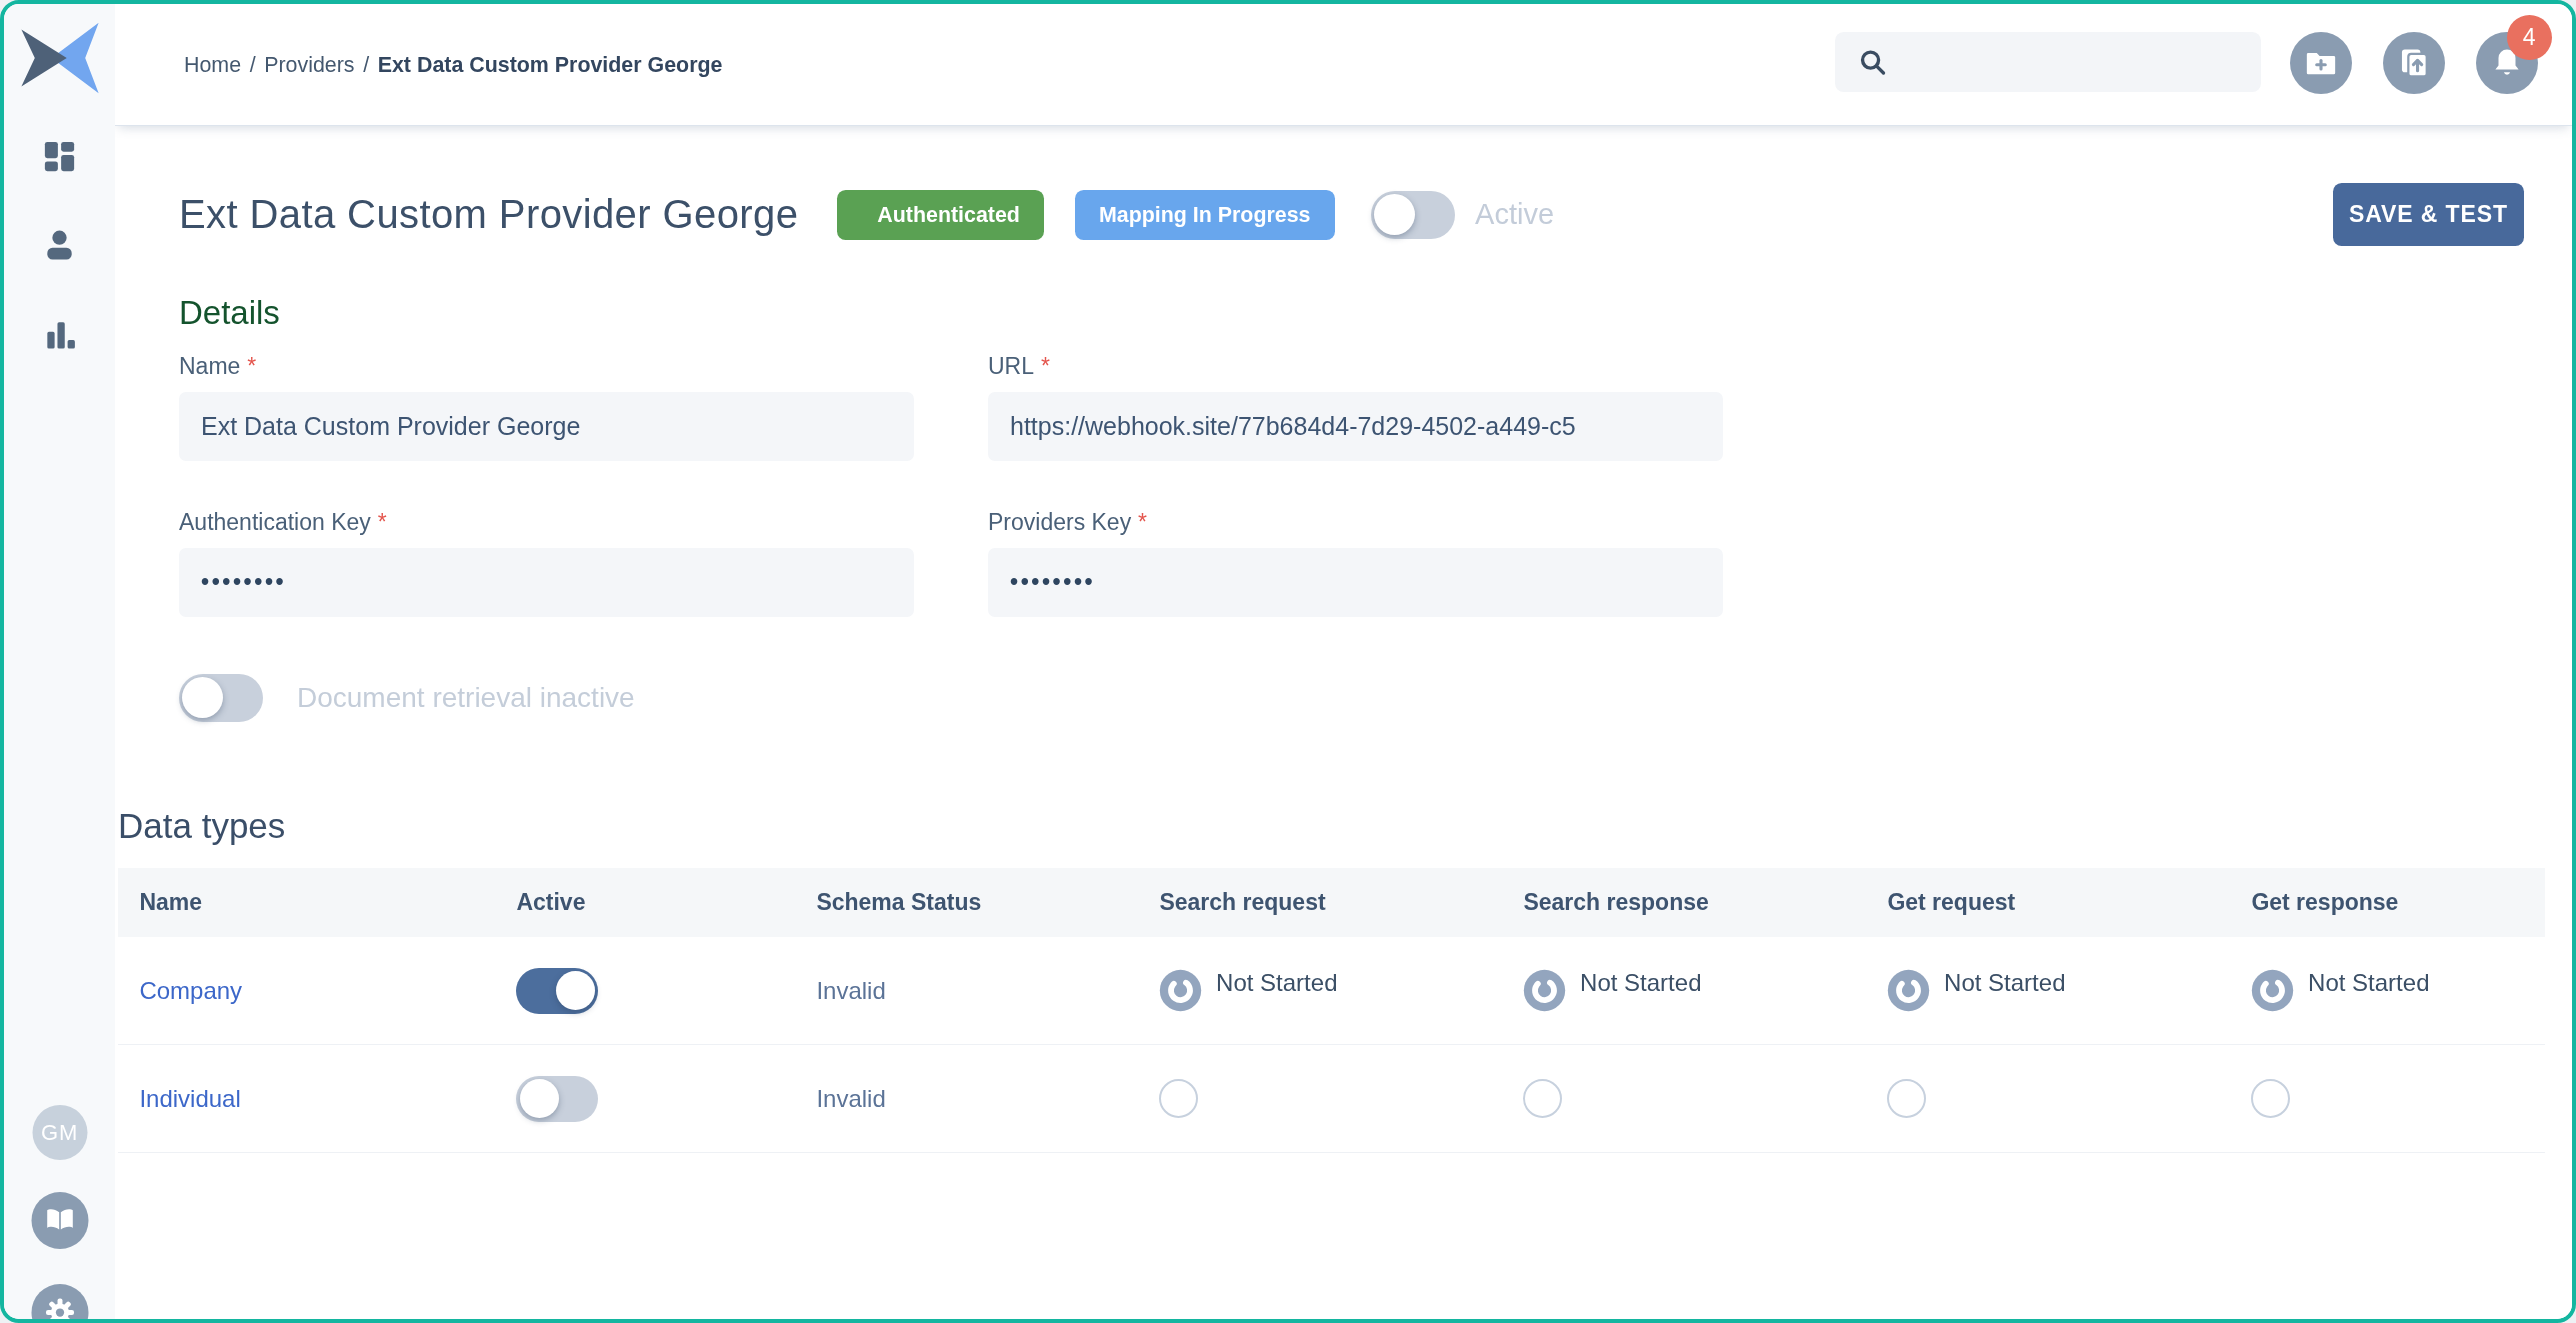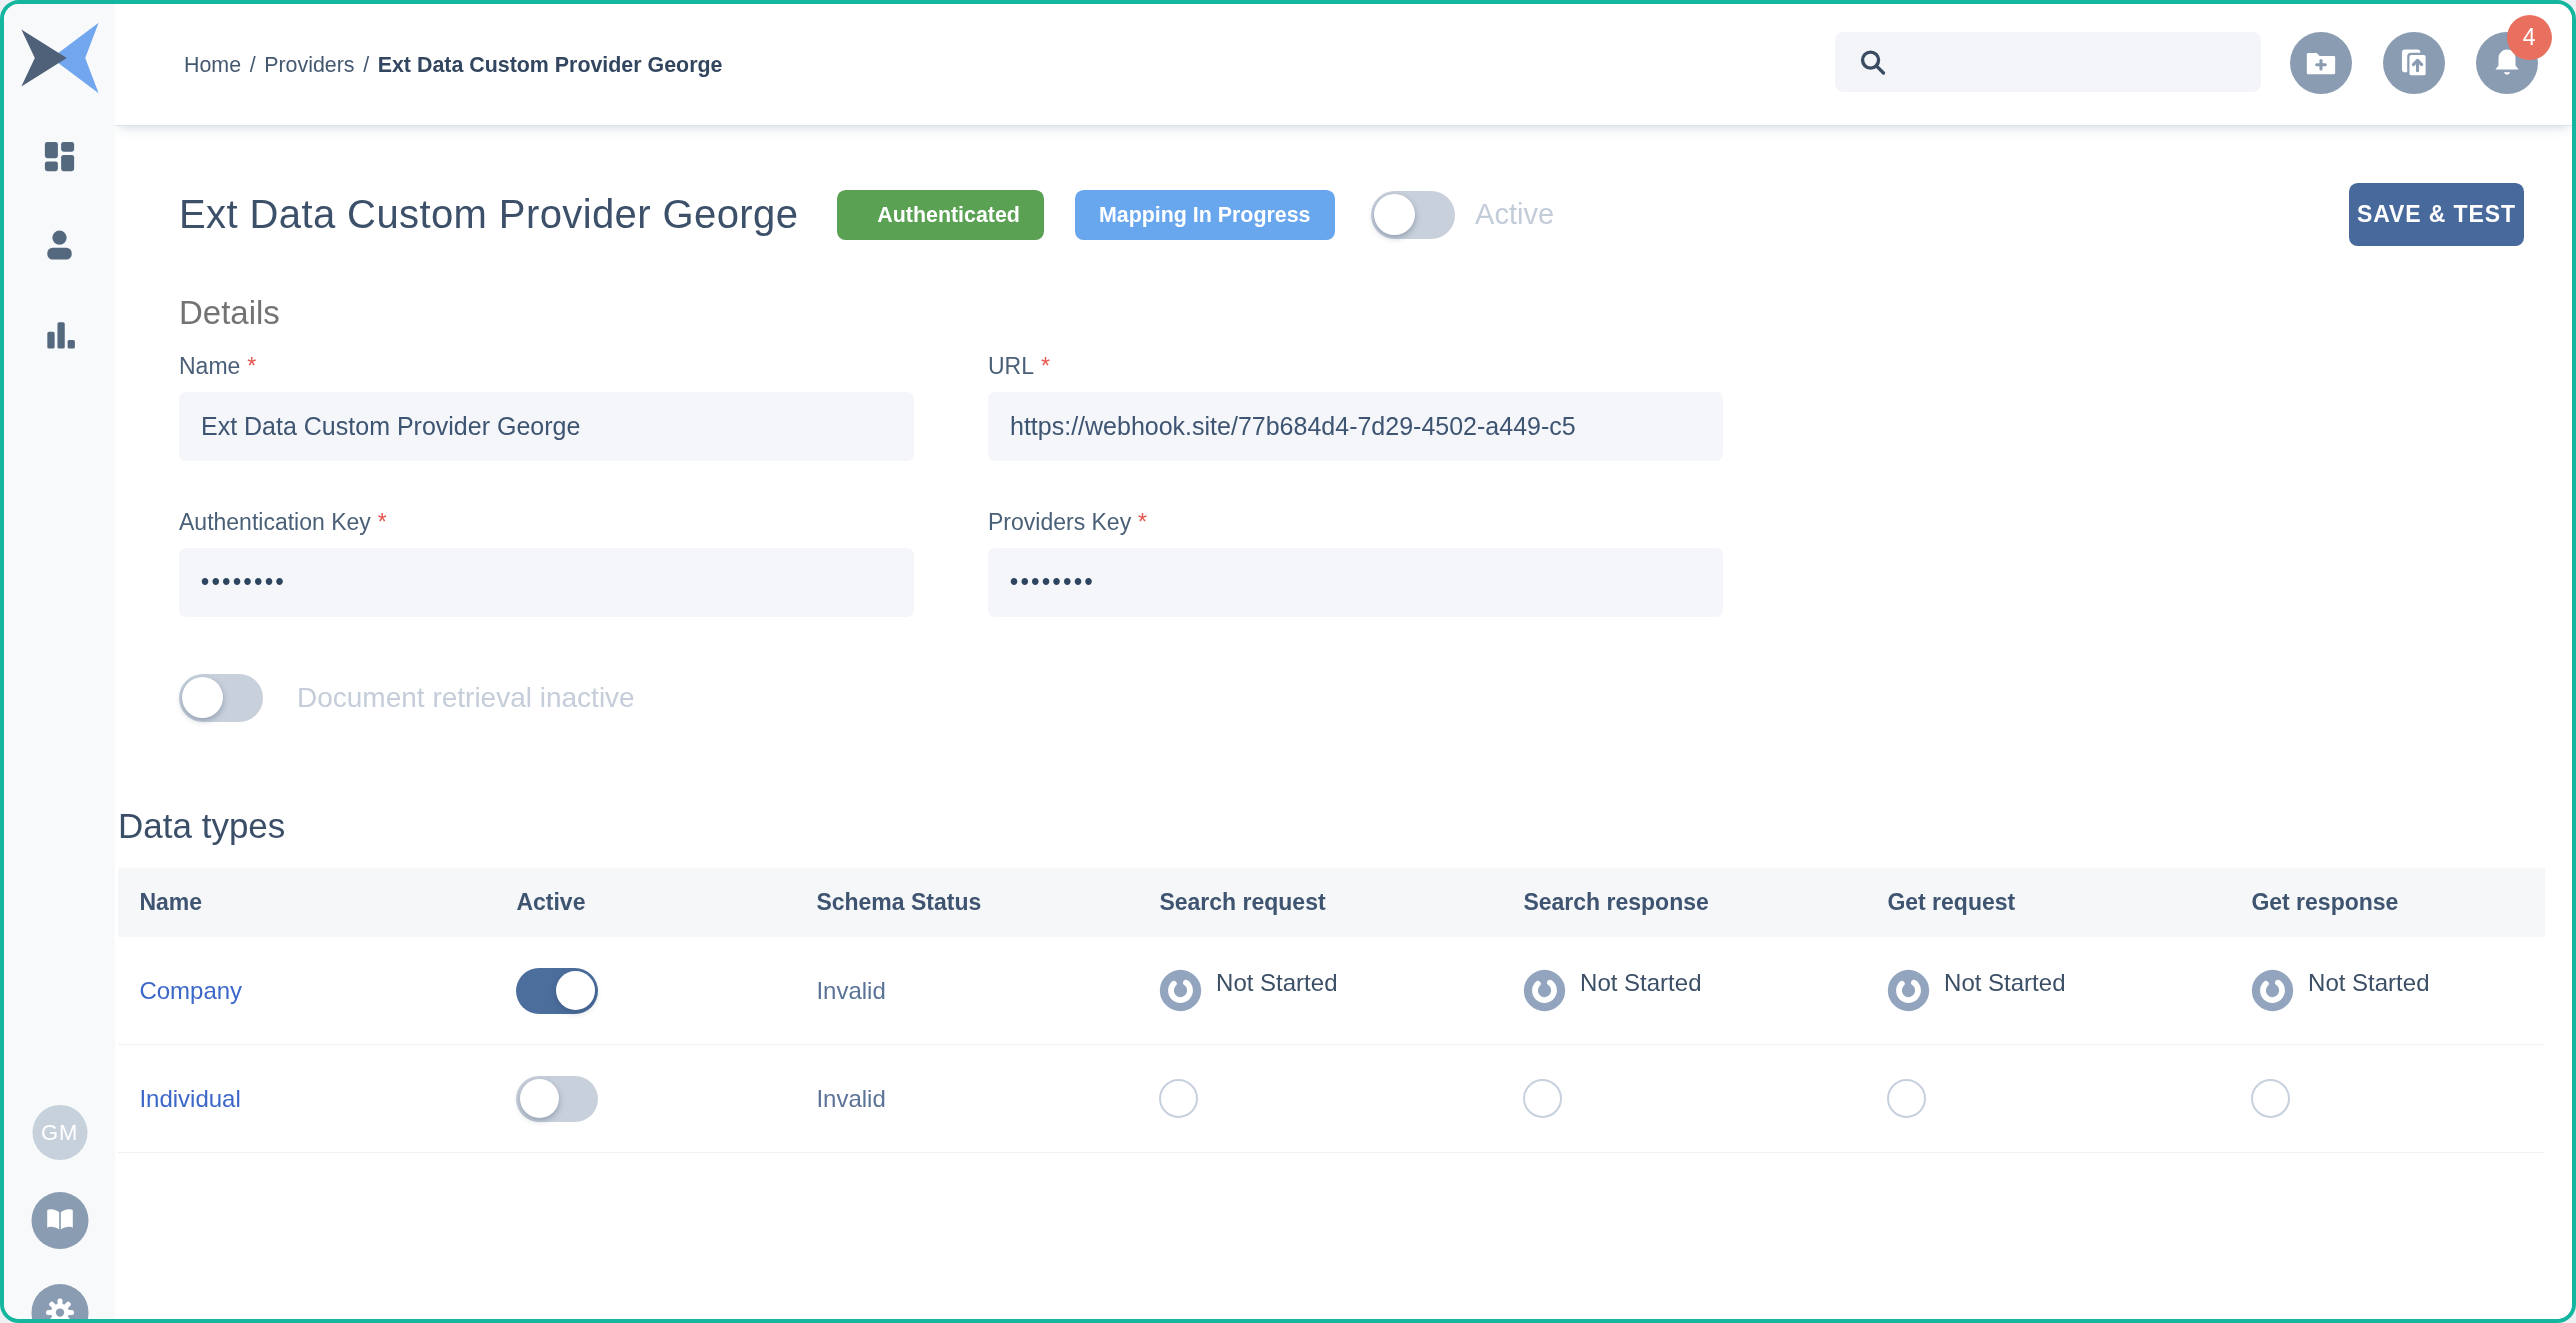--- a/index.html
+++ b/index.html
@@ -89,28 +89,28 @@
   .toggle { position:relative; width:84px; height:48px; border-radius:24px; background:#c8d0dc; cursor:pointer; flex:none; }
   .toggle .knob {
     position:absolute; top:3.4px; left:3.4px; width:41px; height:41px; border-radius:50%;
     background:#ffffff; box-shadow:0 2.6px 6.9px rgba(40,60,90,.35);
   }
   .toggle.on { background:#4c6e9d; }
   .toggle.on .knob { left:auto; right:3.4px; }
 
   .active-label { margin-left:20.6px; font-size:29px; color:#c3ccd9; }
   .save-btn {
-    margin-left:auto; width:175px; height:63px; border:none; border-radius:8.6px;
+    margin-left:auto; width:191px; height:63px; border:none; border-radius:8.6px;
     background:#48699b; color:#ffffff; font-size:23px; font-weight:600; letter-spacing:0.9px;
     cursor:pointer; font-family:"Liberation Sans","DejaVu Sans",sans-serif;
   }
 
   
   .details { position:absolute; left:64px; top:168px; width:1657px; }
-  .section-h { font-size:33px; font-weight:500; color:#737373; }
+  .section-h { font-size:33px; font-weight:500; color:#14532d; }
   .fields-grid { display:grid; grid-template-columns:735px 735px; column-gap:74px; row-gap:48px; margin-top:20.6px; }
   .field-label { display:flex; align-items:center; font-size:23px; color:#4a6078; margin-bottom:12px; }
   .req { color:#e4564e; margin-left:6.9px; font-size:23px; }
   .txt-input {
     width:100%; height:69px; background:#f4f6f9; border:none; outline:none; border-radius:6.9px;
     padding:0 22px; font-size:25px; color:#3d5472;
     font-family:"Liberation Sans","DejaVu Sans",sans-serif;
   }
   .pwd { letter-spacing:2.6px; font-size:23px; color:#2e4560; font-weight:bold; }
   .doc-toggle-row { margin-top:57px; display:flex; align-items:center; gap:34px; }

